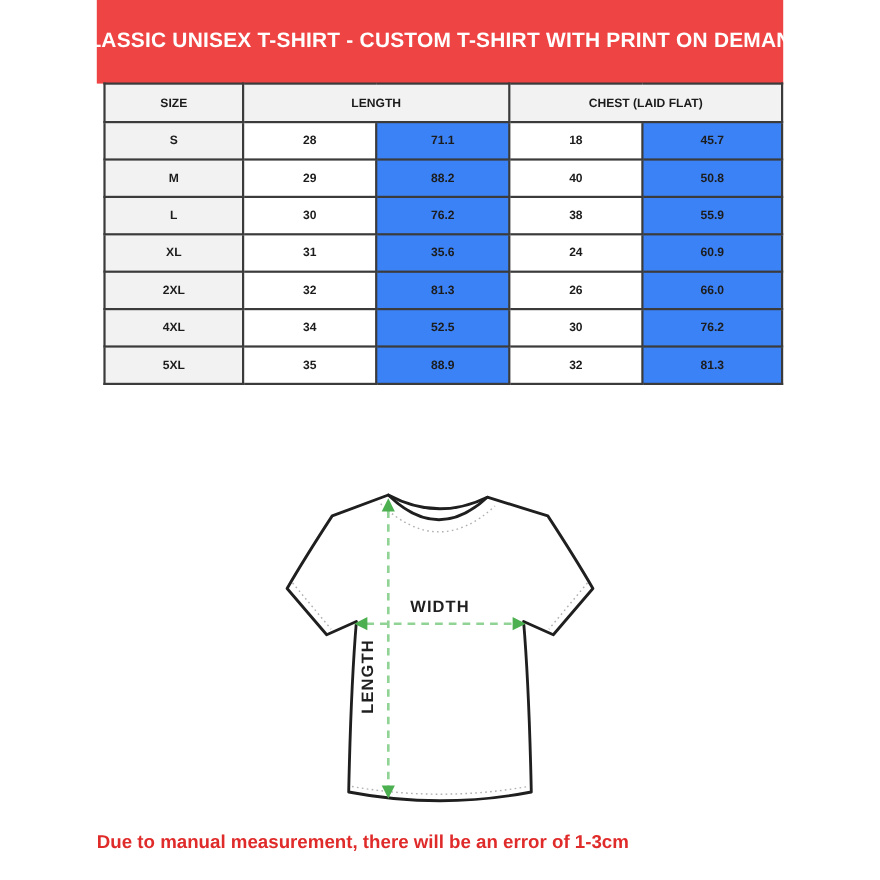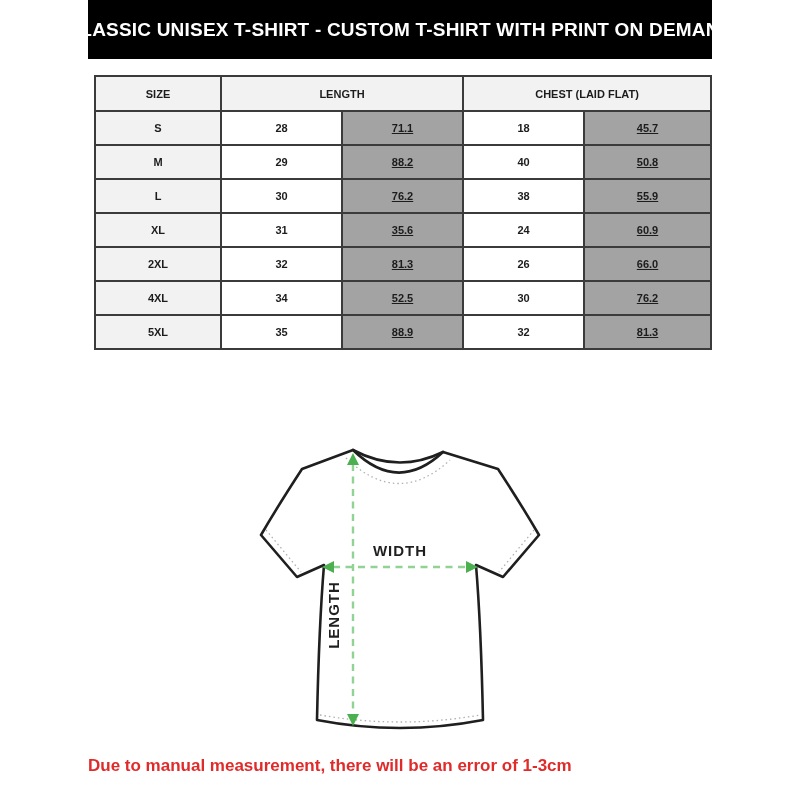--- a/index.html
+++ b/index.html
@@ -1,34 +1,34 @@
 <!DOCTYPE html>
 <html><head>
 <meta charset="utf-8">
 <style>
   html,body{margin:0;padding:0;background:#ffffff;width:800px;height:800px;overflow:hidden;
             font-family:"Liberation Sans", sans-serif;}
   .page{position:relative;width:800px;height:800px;background:#fff;}
 
   
-  .banner{position:absolute;left:88px;top:0;width:624px;height:59px;background:#000000;
+  .banner{position:absolute;left:88px;top:0;width:624px;height:76px;background:#ef4444;
           display:flex;align-items:center;justify-content:center;}
   .banner-title{color:#ffffff;font-weight:bold;font-size:19px;letter-spacing:.2px;
                 white-space:nowrap;text-align:center;}
 
   
   table.size-table{position:absolute;left:94px;top:75px;width:616px;border-collapse:collapse;
                    table-layout:fixed;color:#1c1c1c;}
   .size-table th,.size-table td{border:2px solid #3b3b3b;text-align:center;vertical-align:middle;
                    font-weight:bold;font-size:11px;padding:0;}
   .size-table thead th{height:33px;background:#f2f2f2;}
   .size-table tbody td{height:32px;}
   td.c-size{background:#f2f2f2;}
   td.c-in{background:#ffffff;}
-  td.c-cm{background:#a3a3a3;text-decoration:underline;}
+  td.c-cm{background:#3b82f6;}
 
   
   .diagram{position:absolute;left:240px;top:428px;width:320px;height:335px;}
 
   
   .footer-note{position:absolute;left:88px;top:756px;width:624px;text-align:left;
                color:#e02b2b;font-weight:bold;font-size:17px;}
 </style>
 </head>
 <body>

